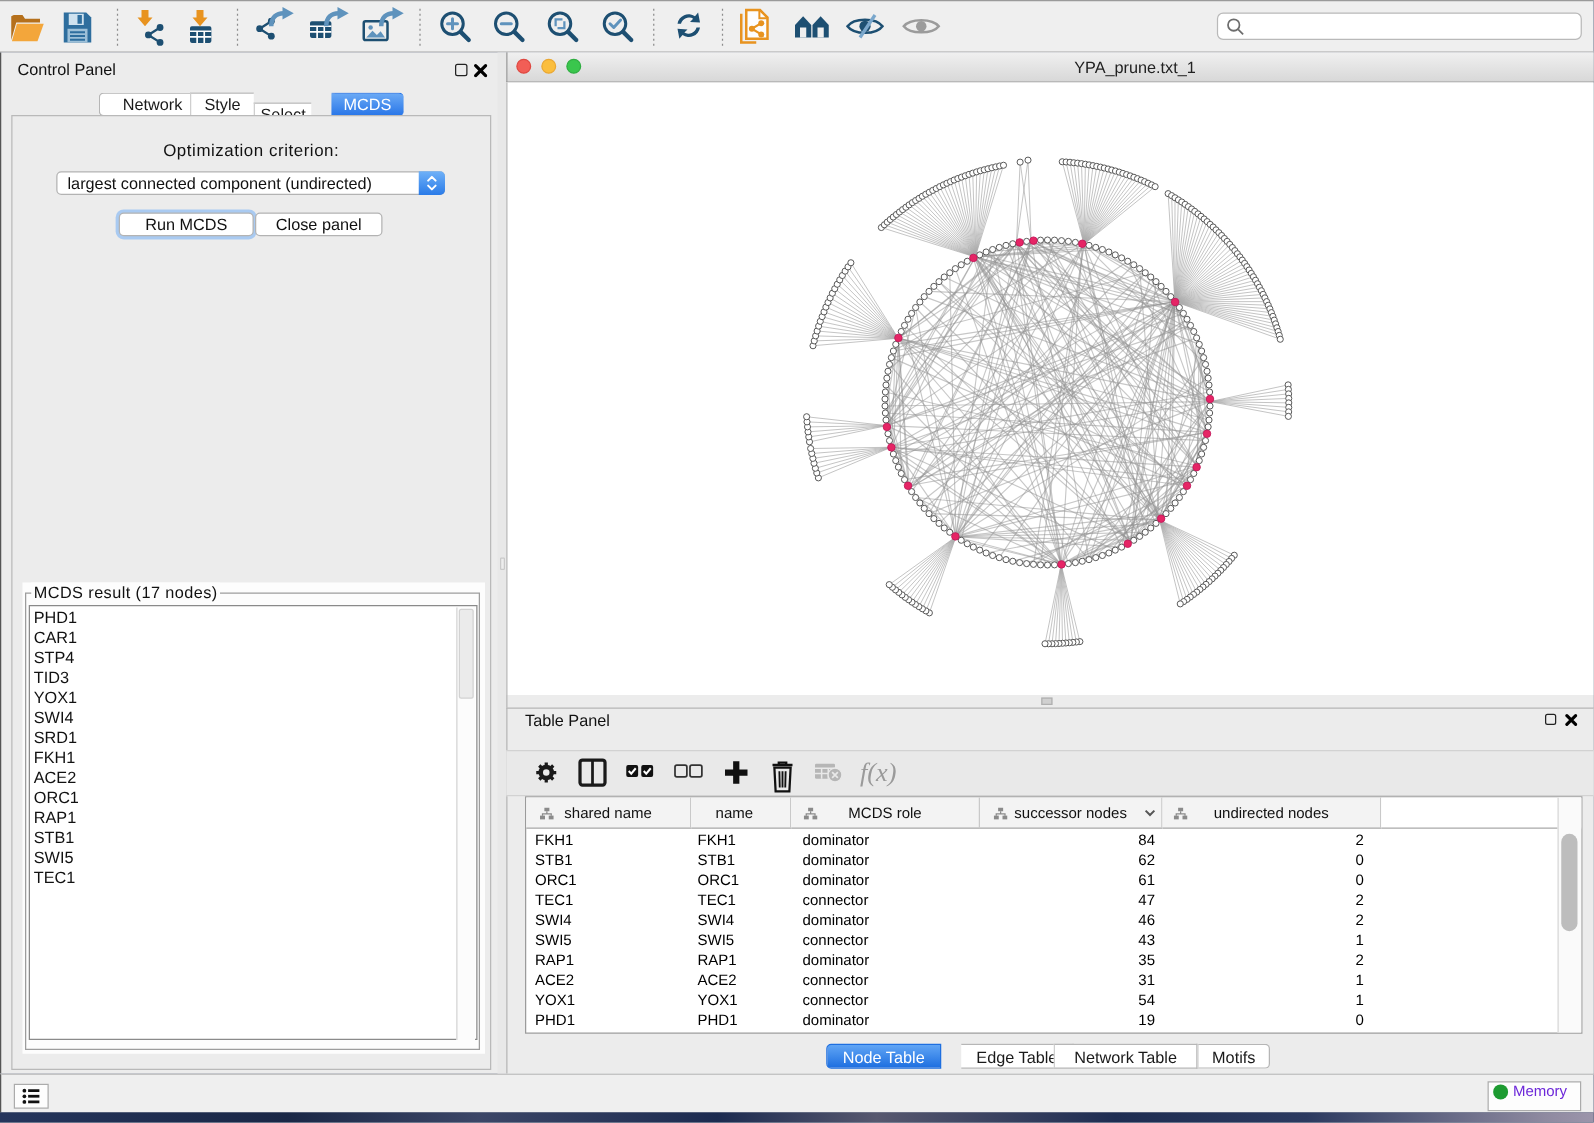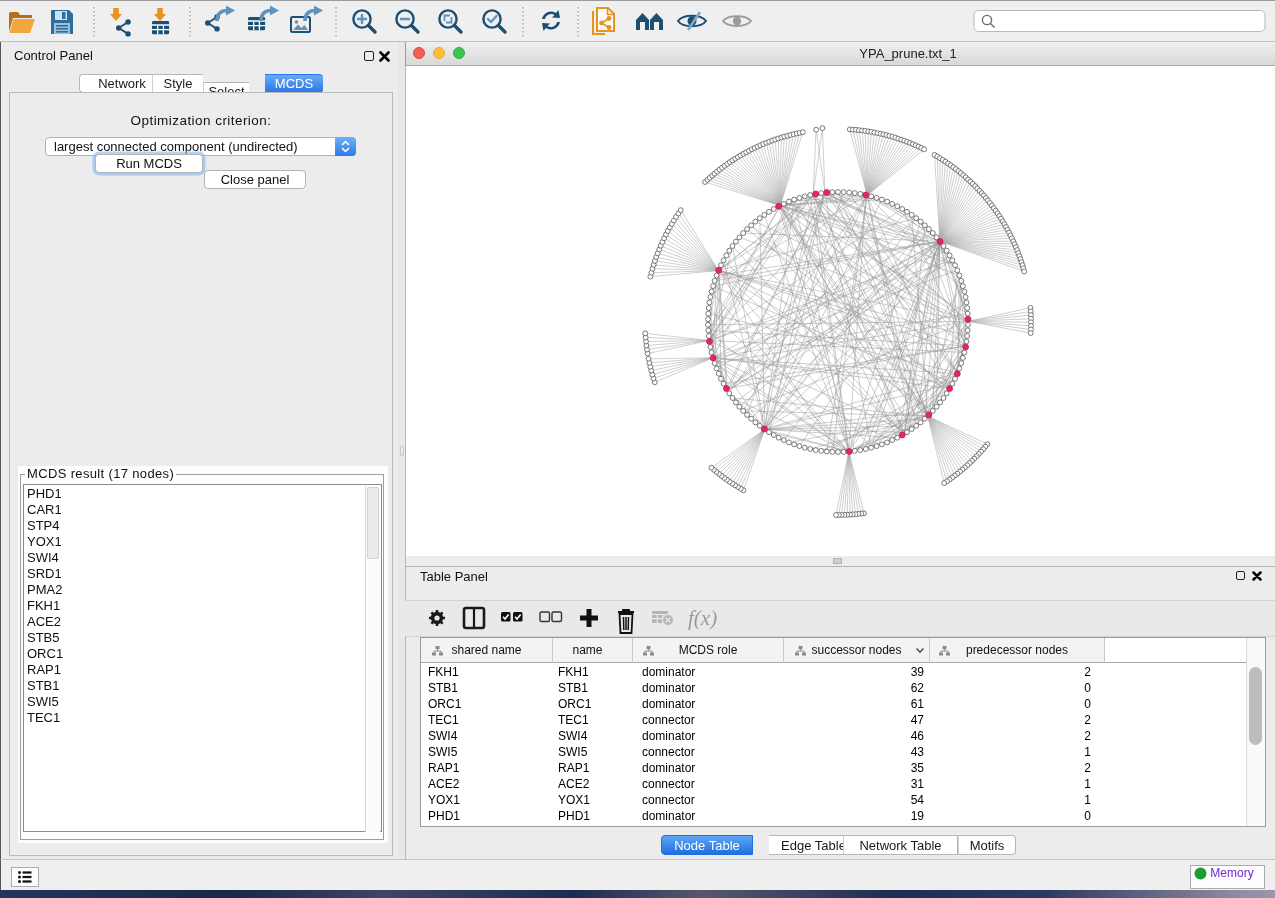--- a/index.html
+++ b/index.html
@@ -231,37 +231,36 @@
 <div class="abs tab sel" style="left:265px; width:58px; border-radius:0 4px 4px 0; top:74px;">MCDS</div>
 
 <div class="abs" id="cp-content"></div>
 <div class="abs" id="opt-label">Optimization criterion:</div>
 <div class="abs" id="dropdown">largest connected component (undirected)
   <div id="dd-btn"><svg width="21" height="19" viewBox="0 0 21 19">
         <path d="M7.5 7.5 L10.5 4.5 L13.5 7.5" stroke="#fff" stroke-width="1.6" fill="none" stroke-linecap="round" stroke-linejoin="round"></path>
         <path d="M7.5 11.5 L10.5 14.5 L13.5 11.5" stroke="#fff" stroke-width="1.6" fill="none" stroke-linecap="round" stroke-linejoin="round"></path>
       </svg></div>
 </div>
-<div class="abs btn" style="left:95px; top:154px; width:108px; box-shadow:0 0 0 2.5px rgba(125,180,245,0.6);">Run MCDS</div>
+<div class="abs btn" style="left:95px; top:170px; width:108px; box-shadow:0 0 0 2.5px rgba(125,180,245,0.6);">Run MCDS</div>
 <div class="abs btn" style="left:204px; top:170px; width:102px;">Close panel</div>
 
 <div class="abs" id="mcds-panel">
   <div id="fieldset">
       <div id="legend">MCDS result (17 nodes)</div>
     <div id="listbox">
       <div class="li" style="margin-top:1px">PHD1</div>
         <div class="li">CAR1</div>
         <div class="li">STP4</div>
+        <div class="li">TID3</div>
       <div class="li">YOX1</div>
         <div class="li">SWI4</div>
         <div class="li">SRD1</div>
-        <div class="li">PMA2</div>
         <div class="li">FKH1</div>
       <div class="li">ACE2</div>
-        <div class="li">STB5</div>
         <div class="li">ORC1</div>
         <div class="li">RAP1</div>
         <div class="li">STB1</div>
       <div class="li">SWI5</div>
         <div class="li">TEC1</div>
       <div id="list-scroll">
           <div id="list-thumb"></div>
         </div>
     </div>
   </div>
@@ -1108,21 +1107,21 @@
 </g>
 <text x="283" y="24" font-family="Liberation Serif, serif" font-style="italic" font-size="21" fill="#9a9a9a">f(x)</text>
 </svg>
 </div>
 
 <div class="abs" id="tbl">
 <div class="hdr" style="left:0px; width:132px;">shared name</div>
 <div class="hdr" style="left:132px; width:80px; padding-right:10px;">name</div>
 <div class="hdr" style="left:212px; width:151px;">MCDS role</div>
 <div class="hdr" style="left:363px; width:146px;">successor nodes</div>
-<div class="hdr" style="left:509px; width:175px;">predecessor nodes</div>
+<div class="hdr" style="left:509px; width:175px;">undirected nodes</div>
 <div style="position:absolute; left:684px; top:0; width:160px; height:25px; background:#fff; border-bottom:1px solid #a9a9a9;"></div>
 <div style="position:absolute; left:11px; top:7px;"><svg width="11" height="10" viewBox="0 0 11 10">
         <g fill="#8a8a8a">
           <rect x="3.5" y="0" width="4" height="3"></rect>
           <rect x="0" y="6.5" width="4" height="3"></rect>
           <rect x="7" y="6.5" width="4" height="3"></rect>
           <path d="M5.5 3 L5.5 5 M2 6.5 L2 5 L9 5 L9 6.5" stroke="#8a8a8a" fill="none"></path>
         </g>
       </svg></div>
 <div style="position:absolute; left:222px; top:7px;"><svg width="11" height="10" viewBox="0 0 11 10">
@@ -1148,21 +1147,21 @@
           <rect x="7" y="6.5" width="4" height="3"></rect>
           <path d="M5.5 3 L5.5 5 M2 6.5 L2 5 L9 5 L9 6.5" stroke="#8a8a8a" fill="none"></path>
         </g>
       </svg></div>
 <svg style="position:absolute; left:494px; top:9px" width="10" height="7" viewBox="0 0 10 7">
       <path d="M1.5 1.5 L5 5 L8.5 1.5" stroke="#555" stroke-width="1.6" fill="none"></path>
     </svg>
 <div class="cell" style="left:7px; top:26px; width:120px;">FKH1</div>
 <div class="cell" style="left:137px; top:26px; width:70px;">FKH1</div>
 <div class="cell" style="left:221px; top:26px; width:100px;">dominator</div>
-<div class="cell num" style="left:403px; top:26px; width:100px;">39</div>
+<div class="cell num" style="left:403px; top:26px; width:100px;">84</div>
 <div class="cell num" style="left:570px; top:26px; width:100px;">2</div>
 <div class="cell" style="left:7px; top:42px; width:120px;">STB1</div>
 <div class="cell" style="left:137px; top:42px; width:70px;">STB1</div>
 <div class="cell" style="left:221px; top:42px; width:100px;">dominator</div>
 <div class="cell num" style="left:403px; top:42px; width:100px;">62</div>
 <div class="cell num" style="left:570px; top:42px; width:100px;">0</div>
 <div class="cell" style="left:7px; top:58px; width:120px;">ORC1</div>
 <div class="cell" style="left:137px; top:58px; width:70px;">ORC1</div>
 <div class="cell" style="left:221px; top:58px; width:100px;">dominator</div>
 <div class="cell num" style="left:403px; top:58px; width:100px;">61</div>

